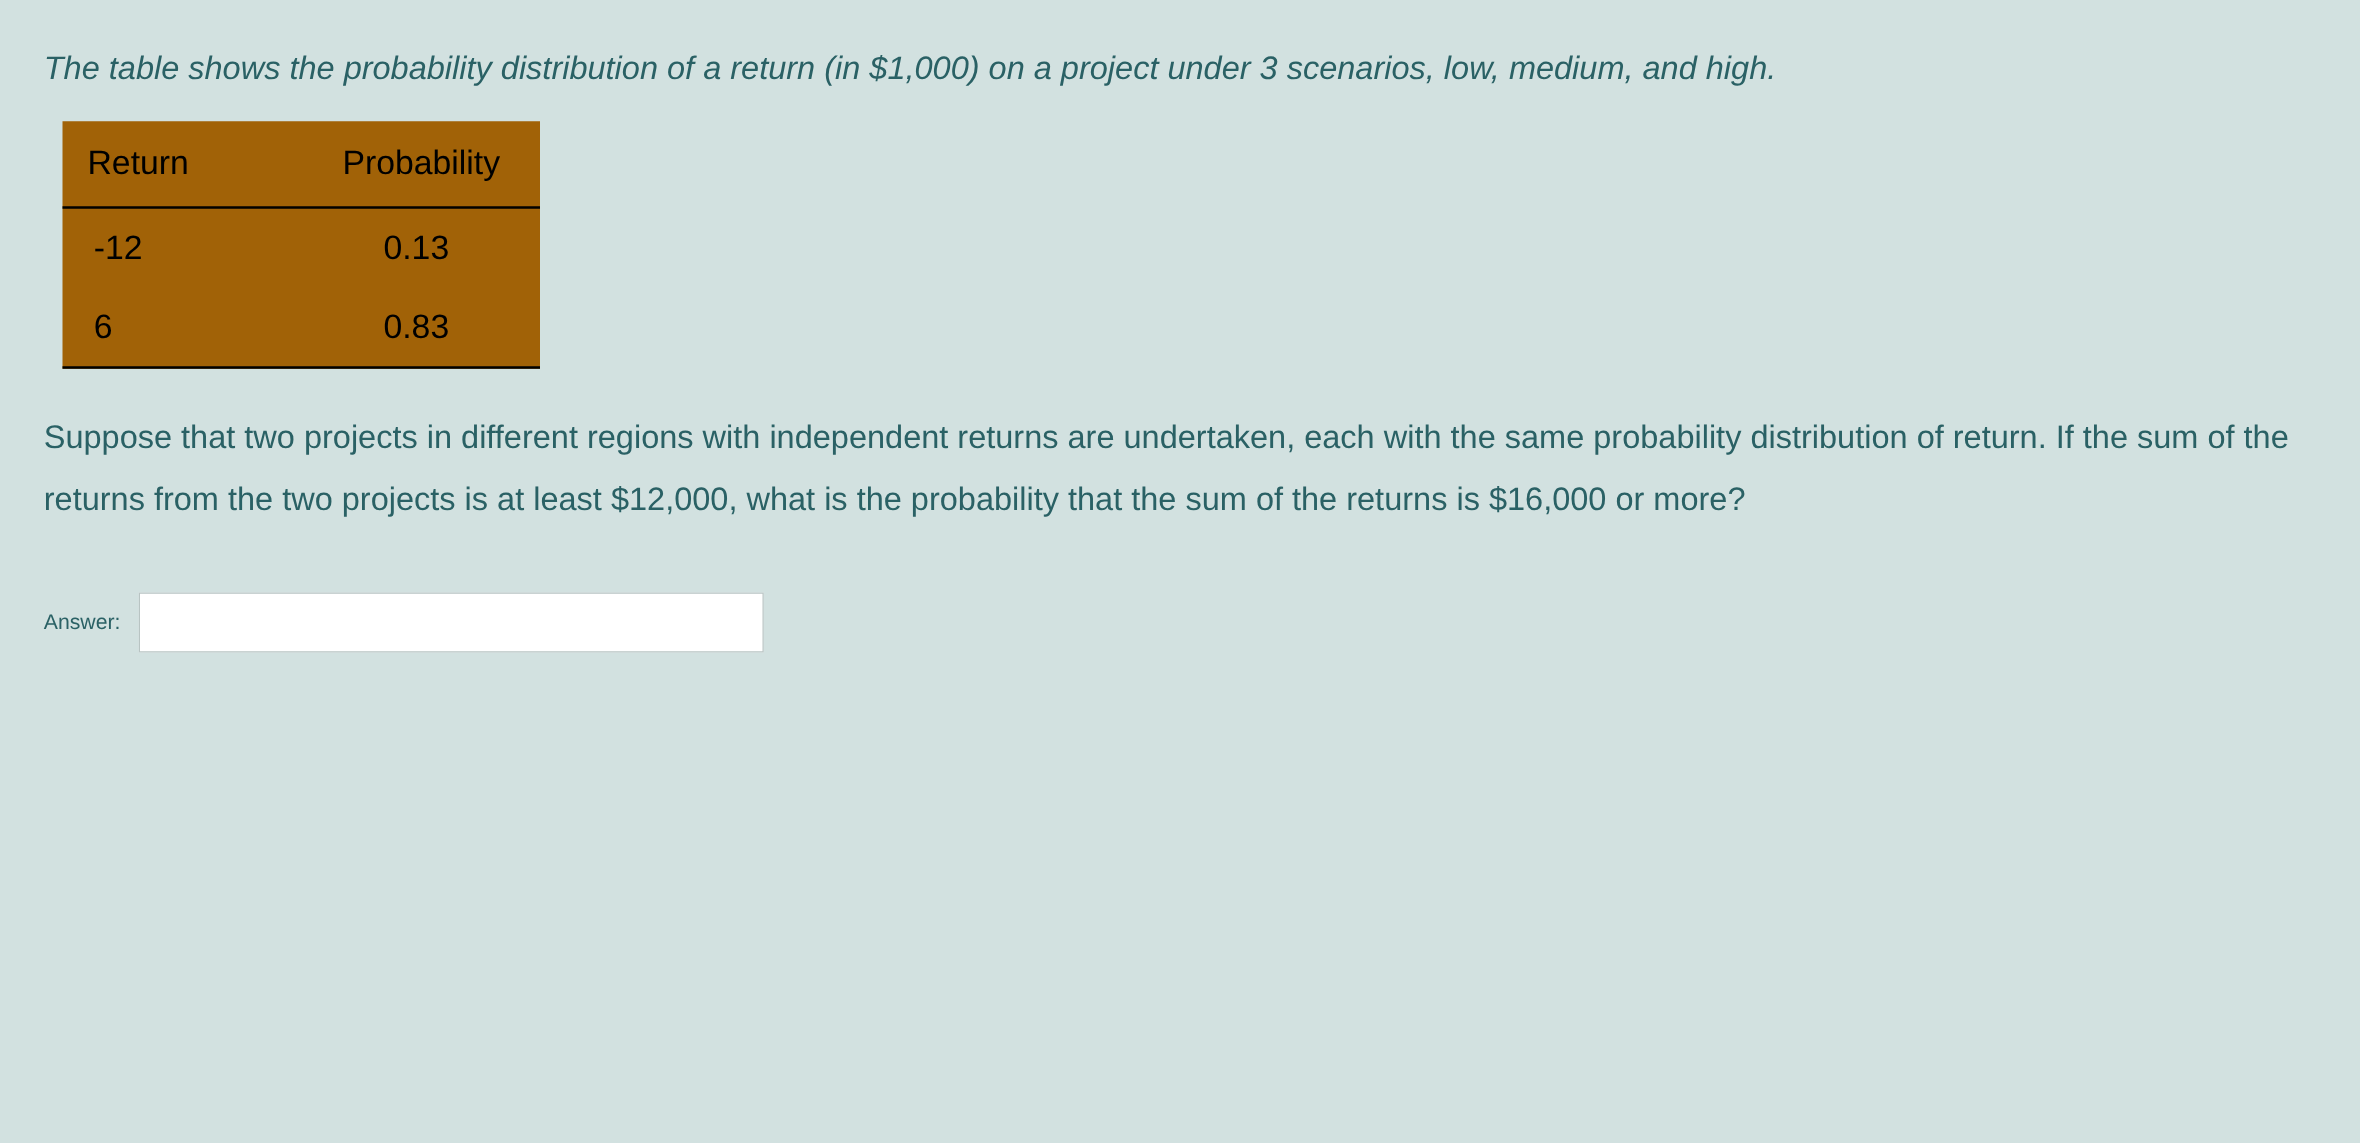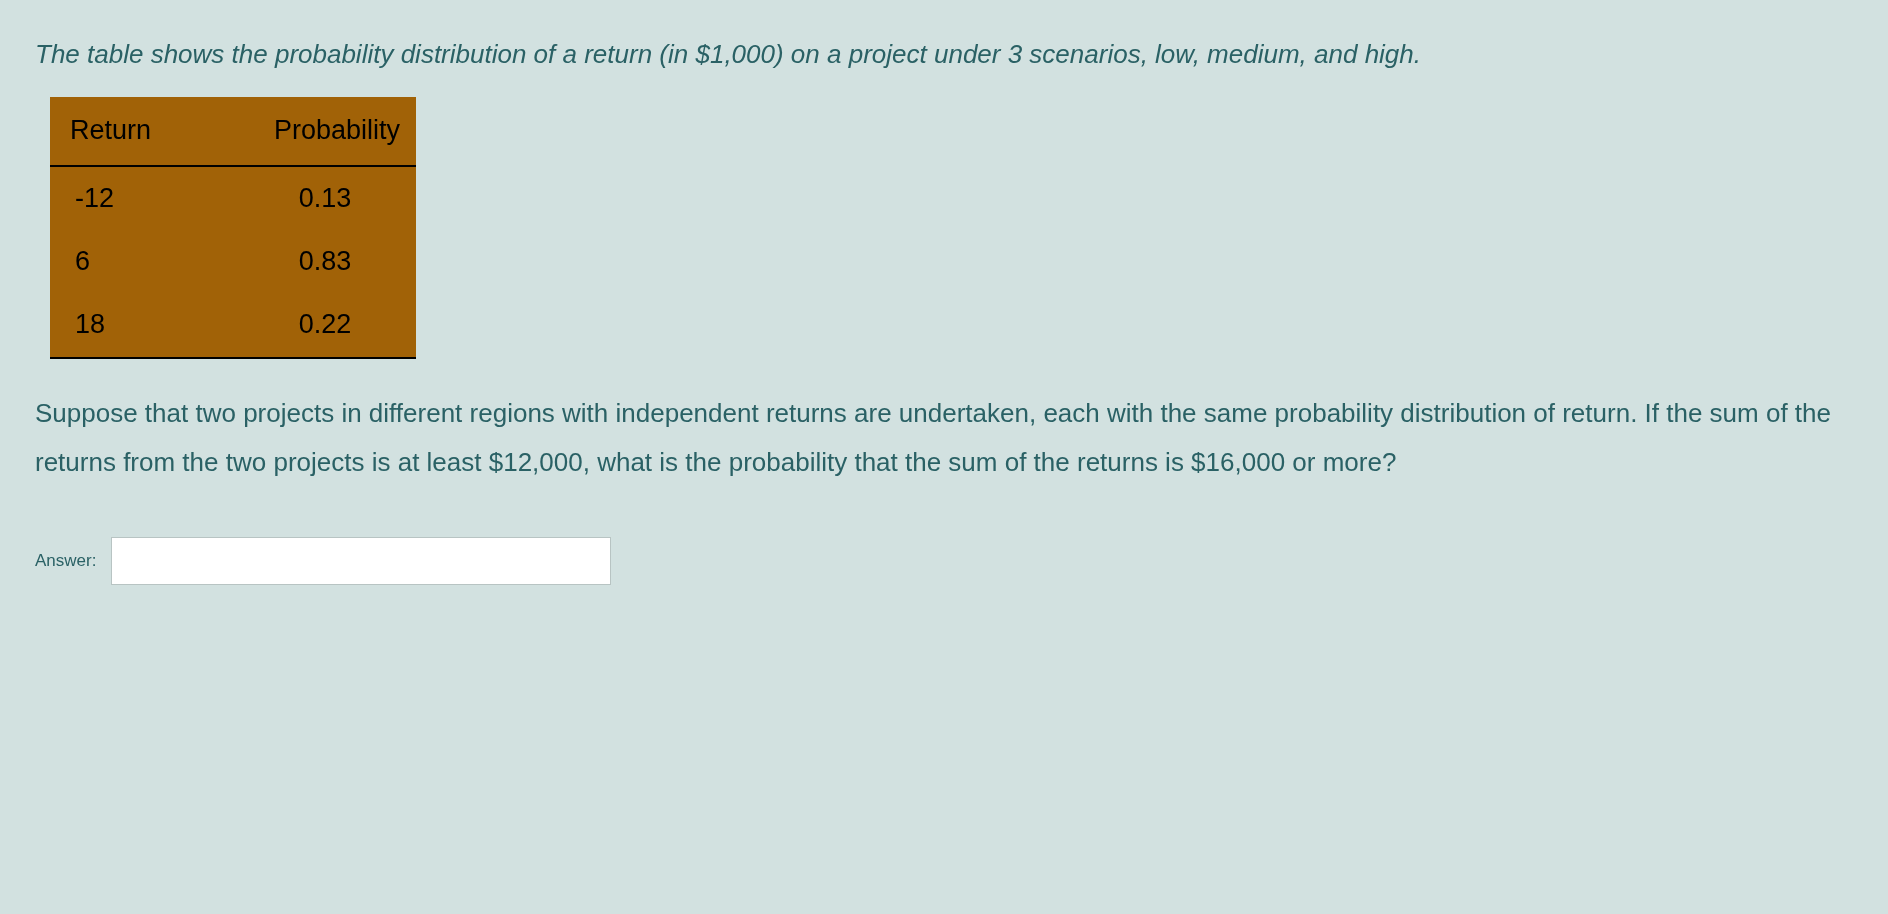--- a/index.html
+++ b/index.html
@@ -31,21 +31,21 @@
     }
     .data-table th {
       font-weight: normal;
       padding: 8px 30px 8px 20px;
       text-align: left;
       border-bottom: 2px solid #000000;
     }
     .data-table th:nth-child(2) {
       text-align: center;
       padding-left: 50px;
-      padding-right: 16px;
+      padding-right: 32px;
     }
     .data-table td {
       padding: 6px 30px 6px 20px;
       text-align: left;
     }
     .data-table td:first-child {
       text-align: left;
       padding-right: 110px;
       padding-left: 25px;
     }
@@ -91,24 +91,20 @@
   </thead>
   <tbody>
     <tr>
       <td>-12</td>
       <td>0.13</td>
     </tr>
     <tr>
       <td>6</td>
       <td>0.83</td>
     </tr>
-    <tr>
-      <td>18</td>
-      <td>0.22</td>
-    </tr>
   </tbody>
 </table>
 
 <div class="question-body">Suppose that two projects in different regions with independent returns are undertaken, each with the same probability distribution of return. If the sum of the returns from the two projects is at least $12,000, what is the probability that the sum of the returns is $16,000 or more?</div>
 
 <div class="answer-section">
   <span class="answer-label">Answer:</span>
   <input type="text" class="answer-input" value="" style="">
 </div>
 

